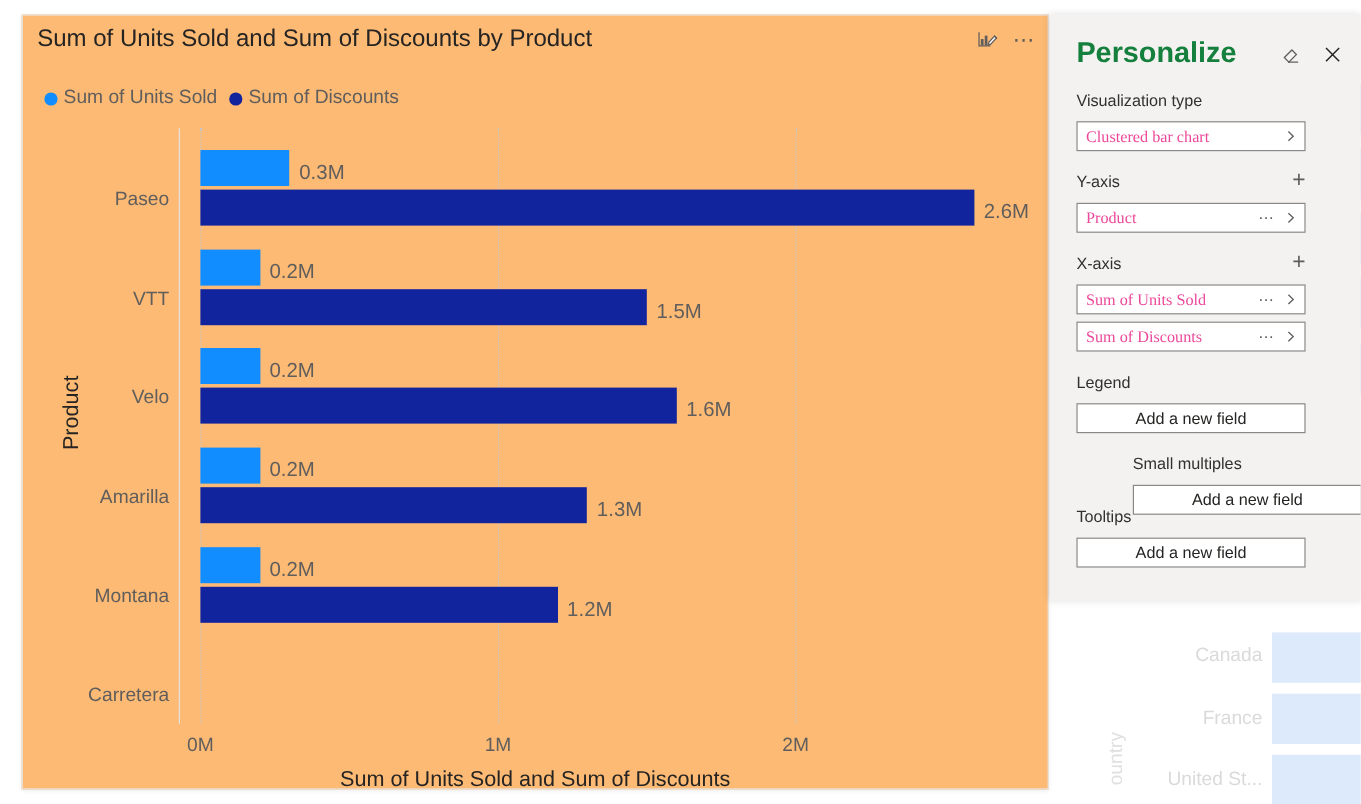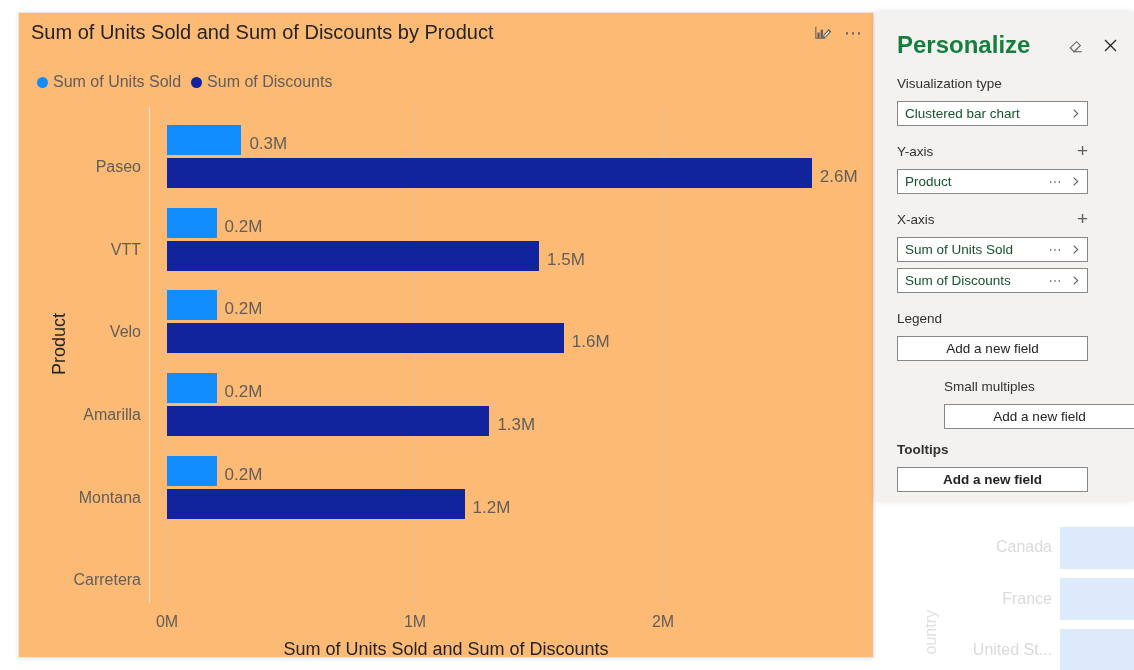--- a/index.html
+++ b/index.html
@@ -302,24 +302,25 @@
     background: #ffffff;
     border: 1px solid #8a8886;
     box-sizing: border-box;
     display: flex;
     align-items: center;
     padding: 0 6px 0 7px;
     cursor: pointer;
   }
   .field-text {
     font-size: 13.5px;
-    color: #14532d;
+    color: #ec4899;
     flex: 1;
     white-space: nowrap;
     overflow: hidden;
+    font-family: Liberation Serif, serif;
   }
   .field-dots {
     font-size: 13px;
     color: #605e5c;
     letter-spacing: 1.5px;
     margin-right: 7px;
     cursor: pointer;
   }
   .chev {
     color: #605e5c;
@@ -521,21 +522,21 @@
             <span class="section-label">Legend</span>
           </div>
           <div class="addfield-box">Add a new field</div>
         </div>
         <div class="section" style="top: 367px; margin-left: 47px;">
           <div class="section-head">
             <span class="section-label">Small multiples</span>
           </div>
           <div class="addfield-box">Add a new field</div>
         </div>
-        <div class="section" style="top: 430px; font-weight: bold;">
+        <div class="section" style="top: 411px;">
           <div class="section-head">
             <span class="section-label">Tooltips</span>
           </div>
           <div class="addfield-box">Add a new field</div>
         </div>
       </div>
   </div>
 
 </div>
 

